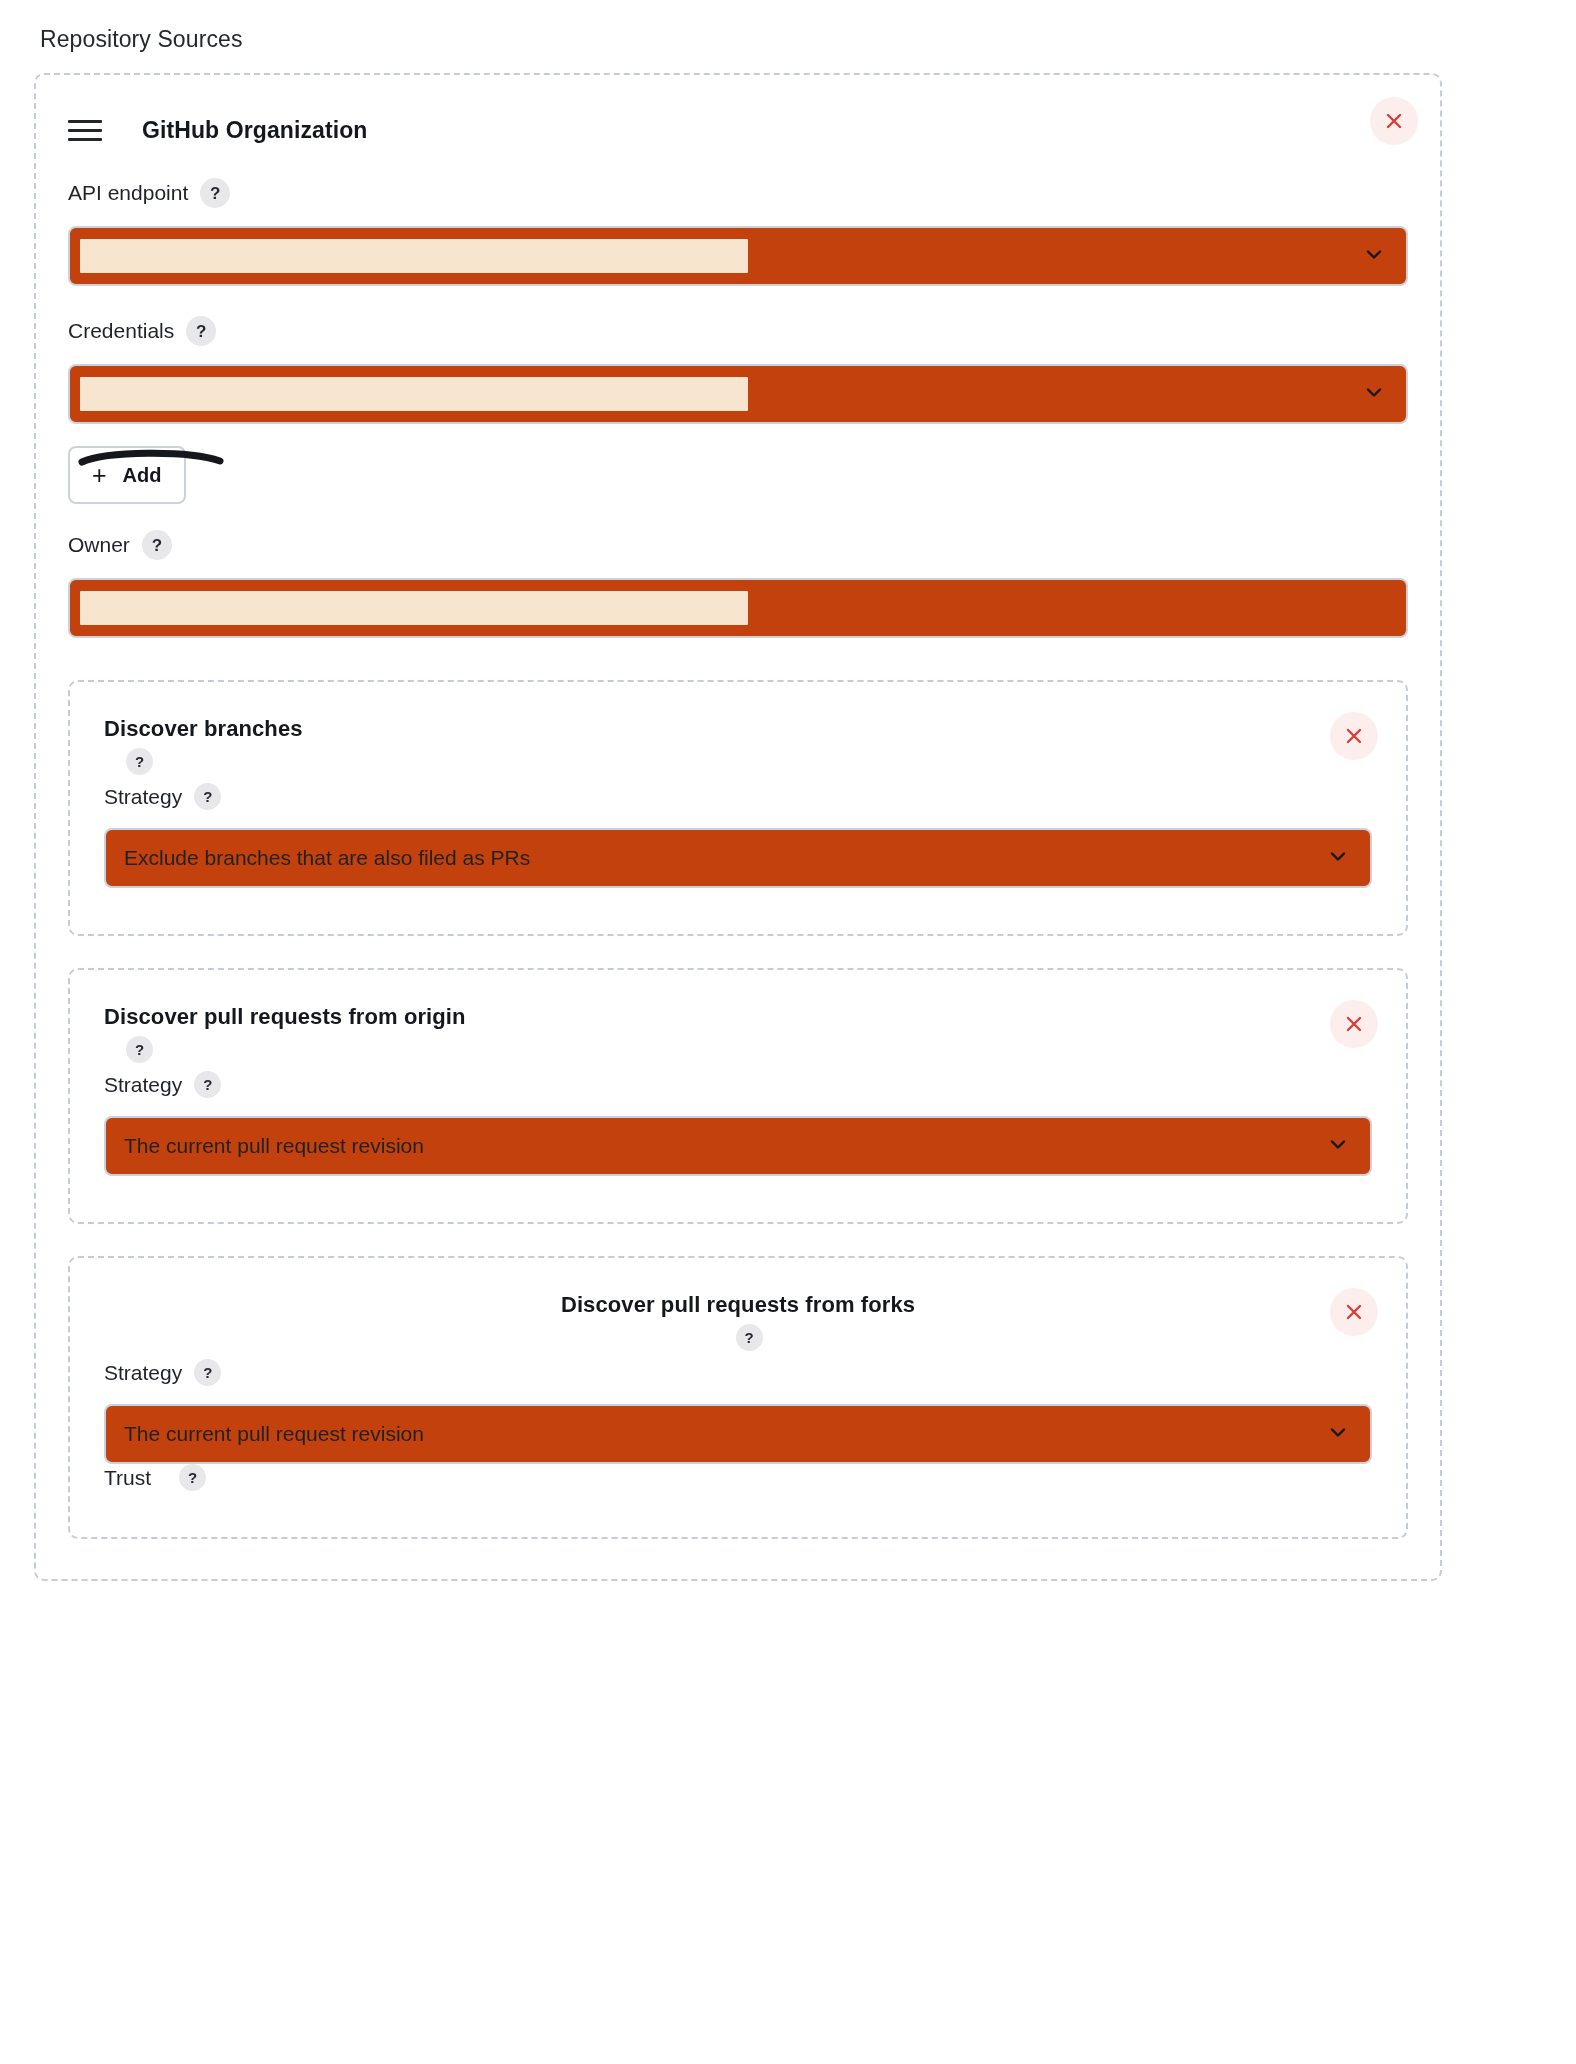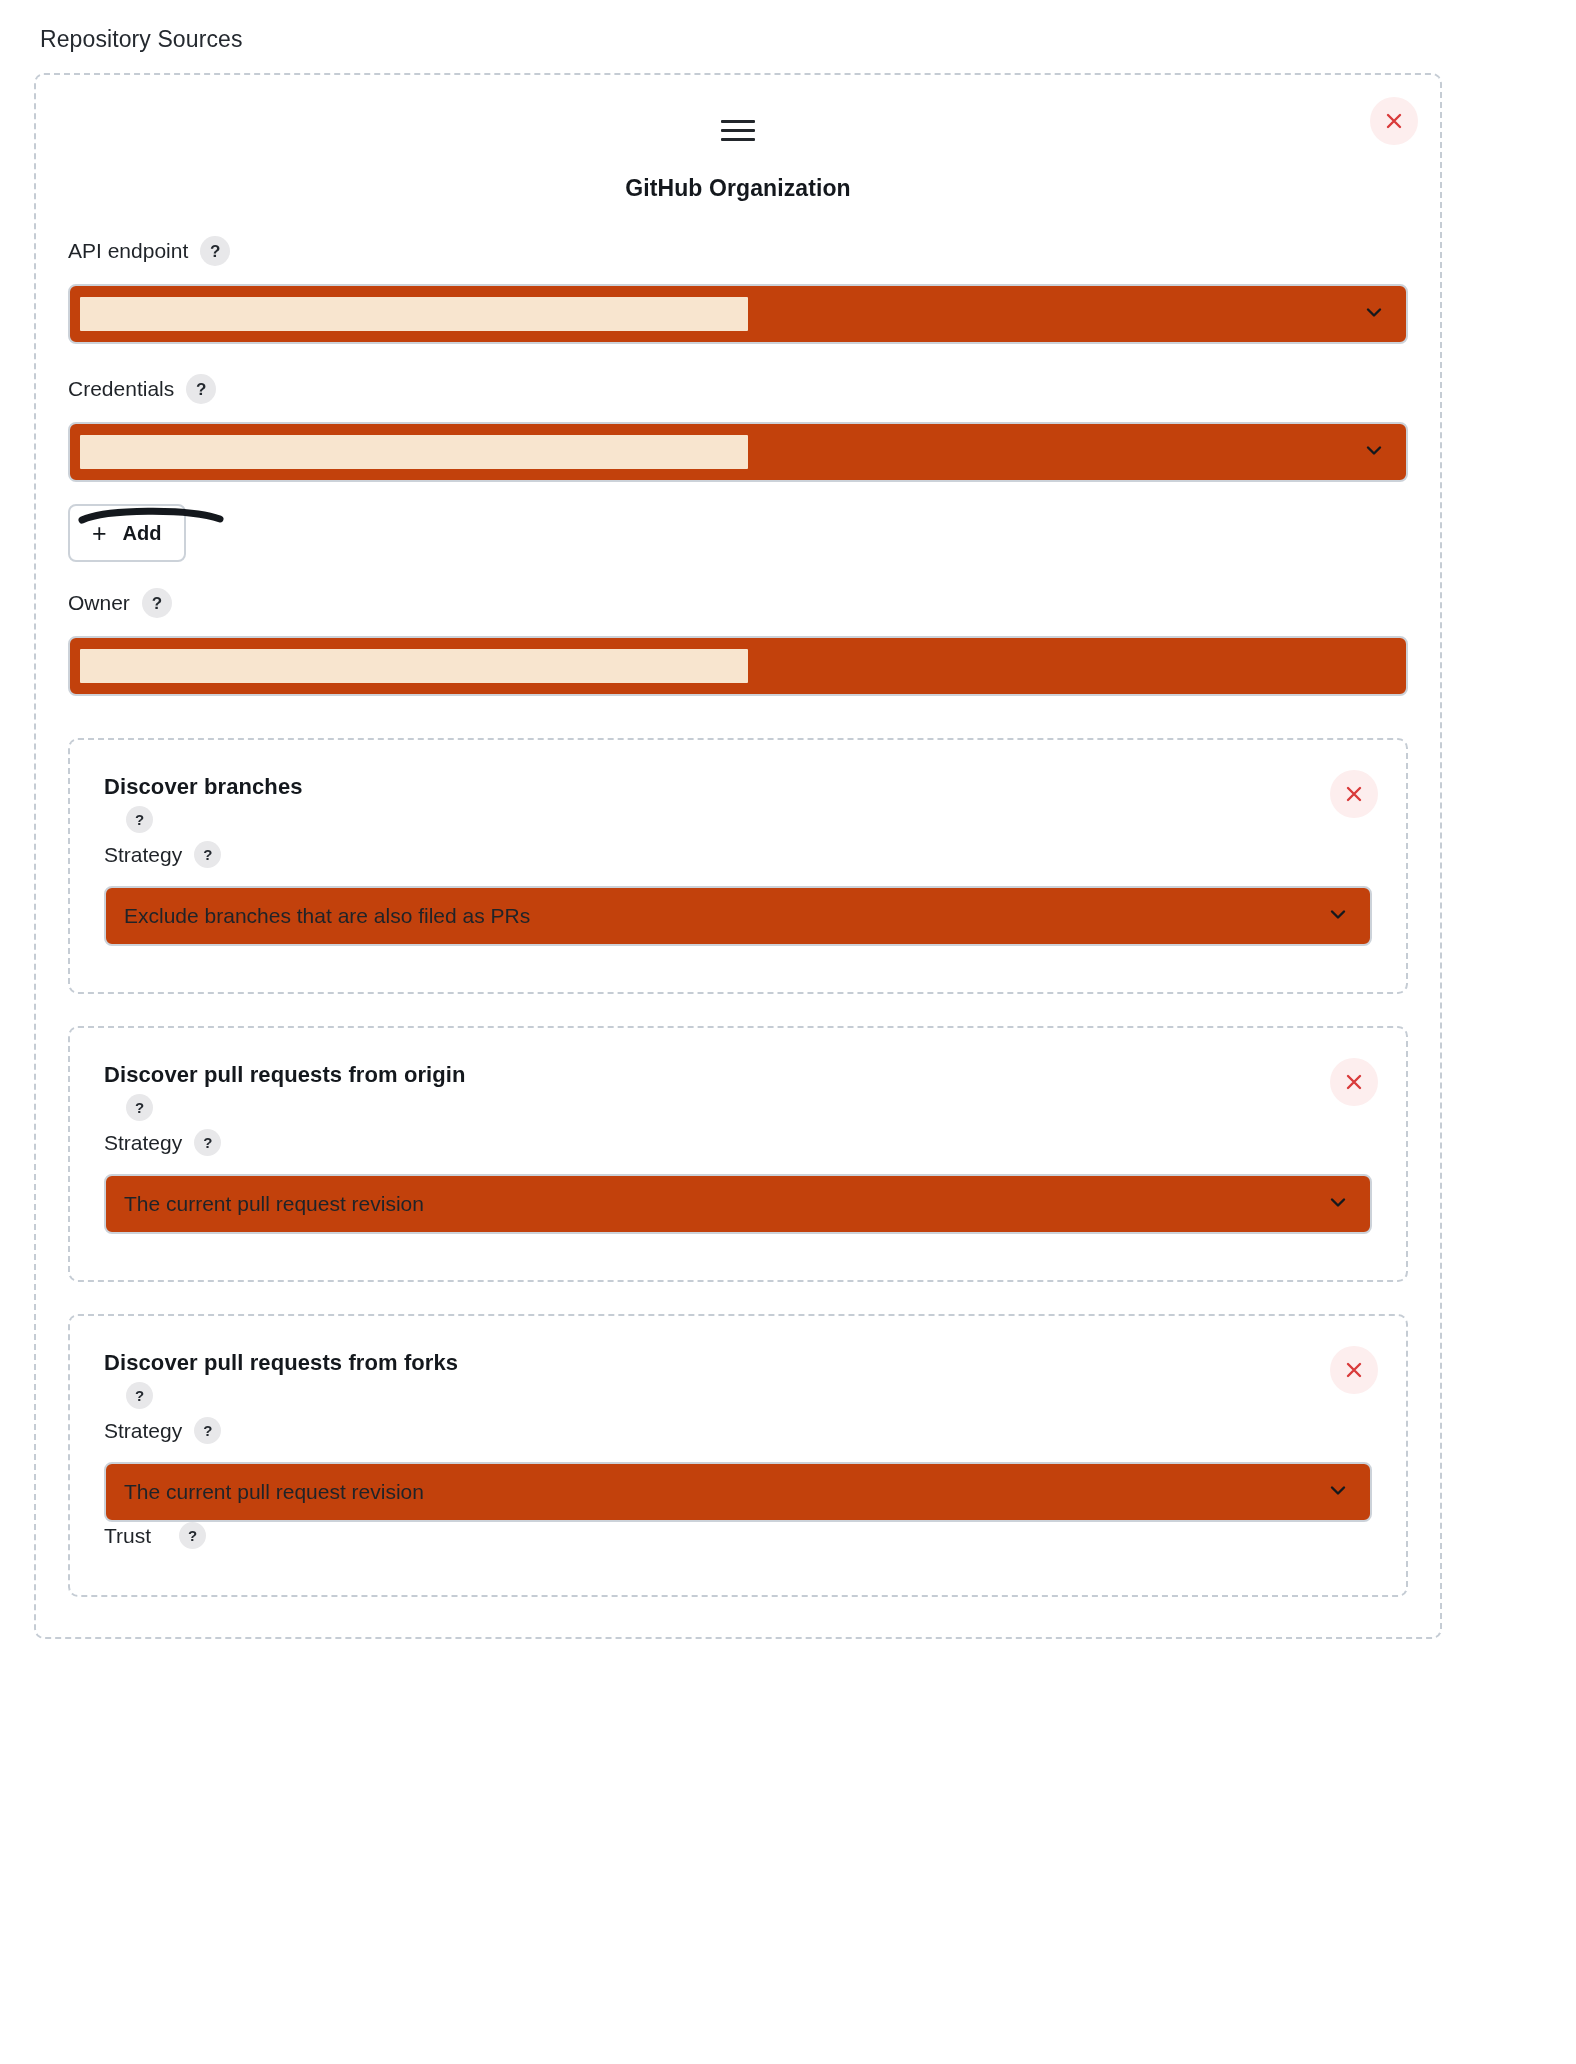--- a/index.html
+++ b/index.html
@@ -32,23 +32,22 @@
   .source-panel {
     border: 2px dashed #c5ccd4;
     border-radius: 10px;
     padding: 42px 32px 40px 32px;
     position: relative;
   }
 
   .panel-head {
     display: flex;
     align-items: center;
-    gap: 32px;
+    gap: 40px;
     margin-bottom: 34px;
-    flex-direction: column;
   }
 
   .hamburger-icon {
     width: 34px;
     height: 26px;
     display: flex;
     flex-direction: column;
     justify-content: center;
     gap: 6px;
     cursor: pointer;
@@ -198,21 +197,21 @@
     margin: 0 0 20px 0;
   }
 
   .behaviour-card {
     position: relative;
     border: 2px dashed #c5ccd4;
     border-radius: 10px;
     padding: 34px 34px 46px 34px;
     margin-bottom: 32px;
   }
-  .behaviour-card:last-child { margin-bottom: 0; }
+  .behaviour-card:last-child { margin-bottom: 0; text-align: center; }
 
   .behaviour-title {
     font-size: 22px;
     font-weight: 700;
     color: #14181d;
     margin-bottom: 6px;
     letter-spacing: 0.1px;
   }
 
   .behaviour-help-row {

